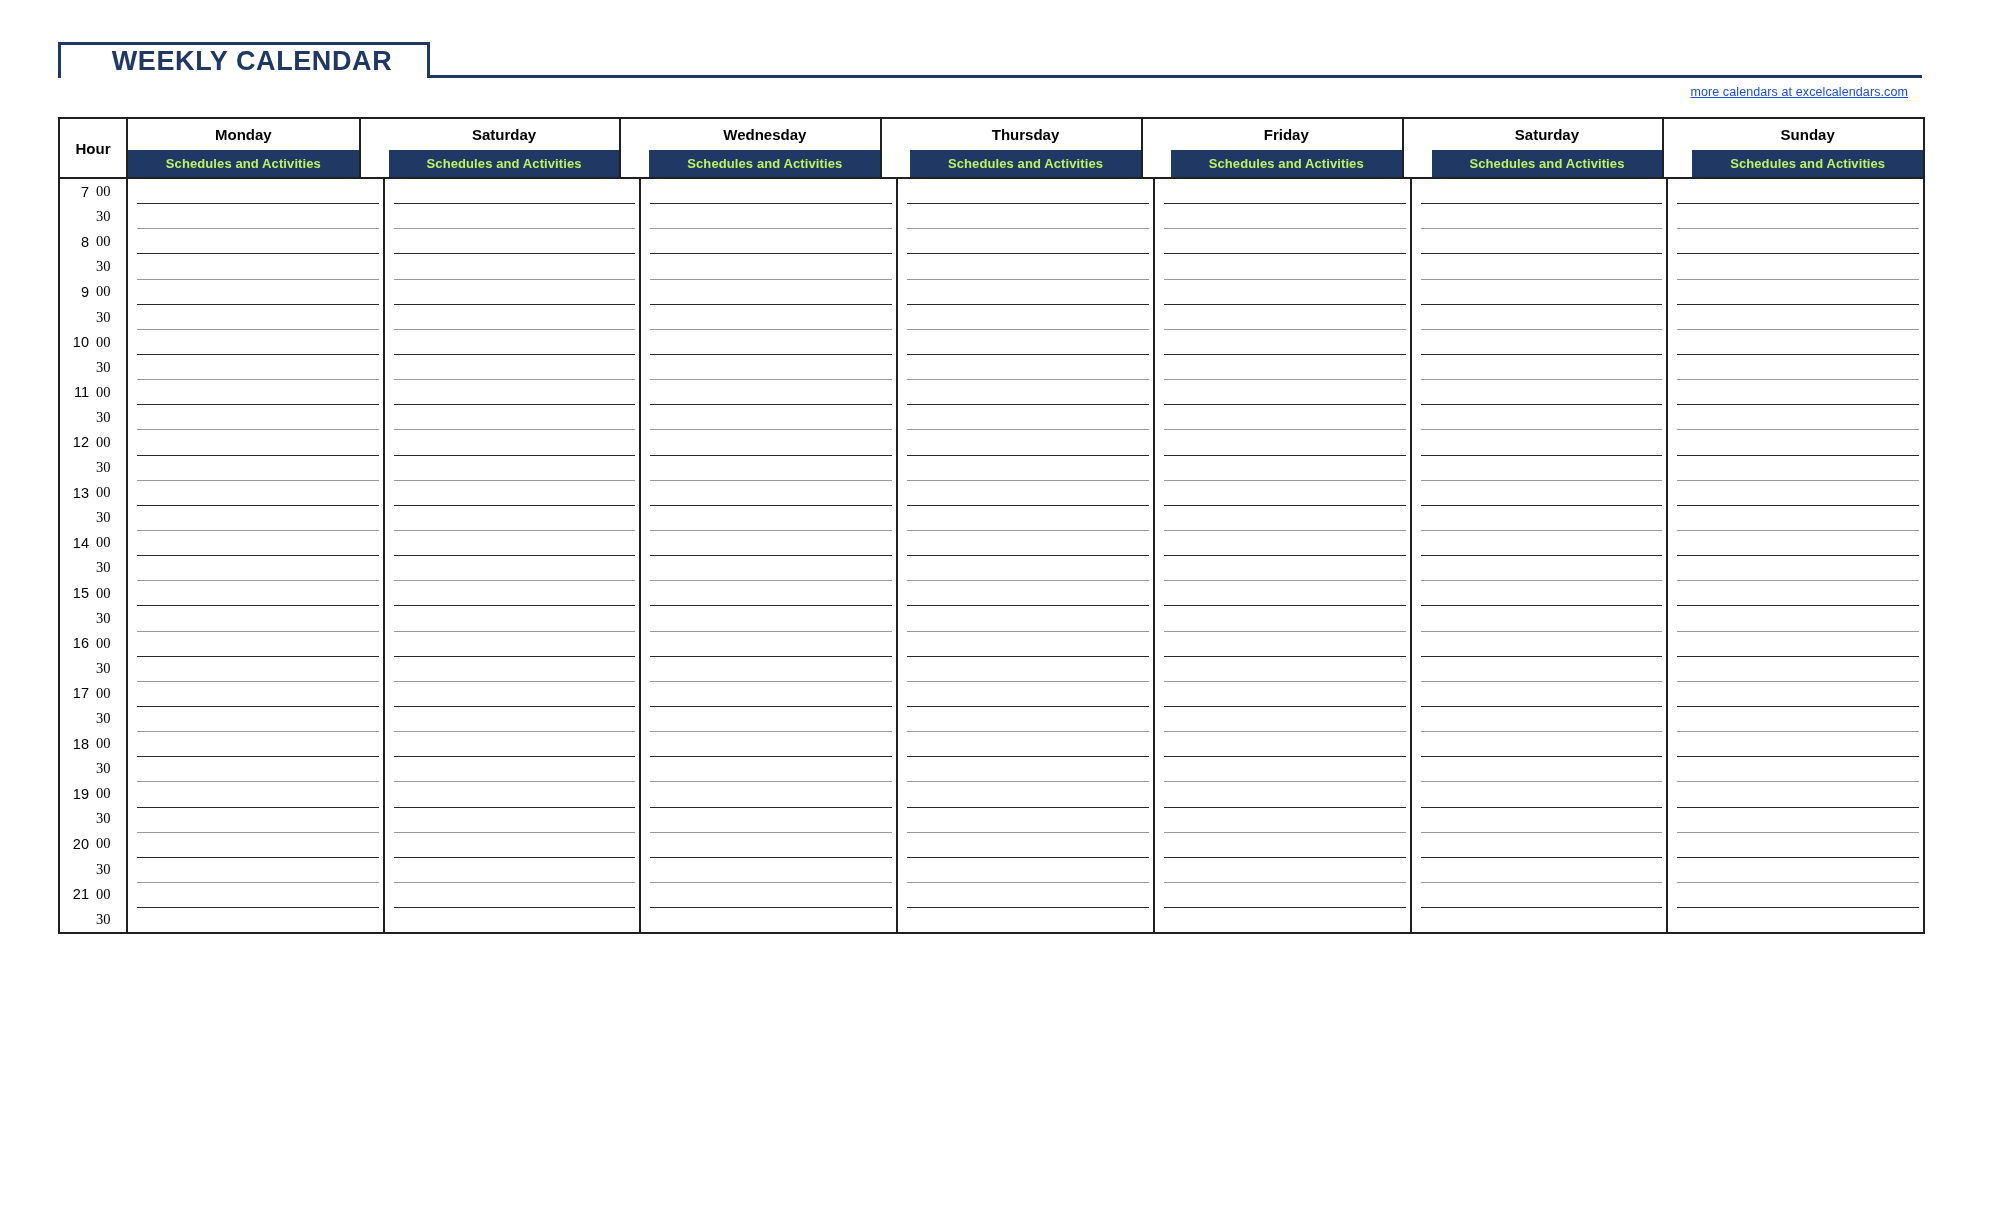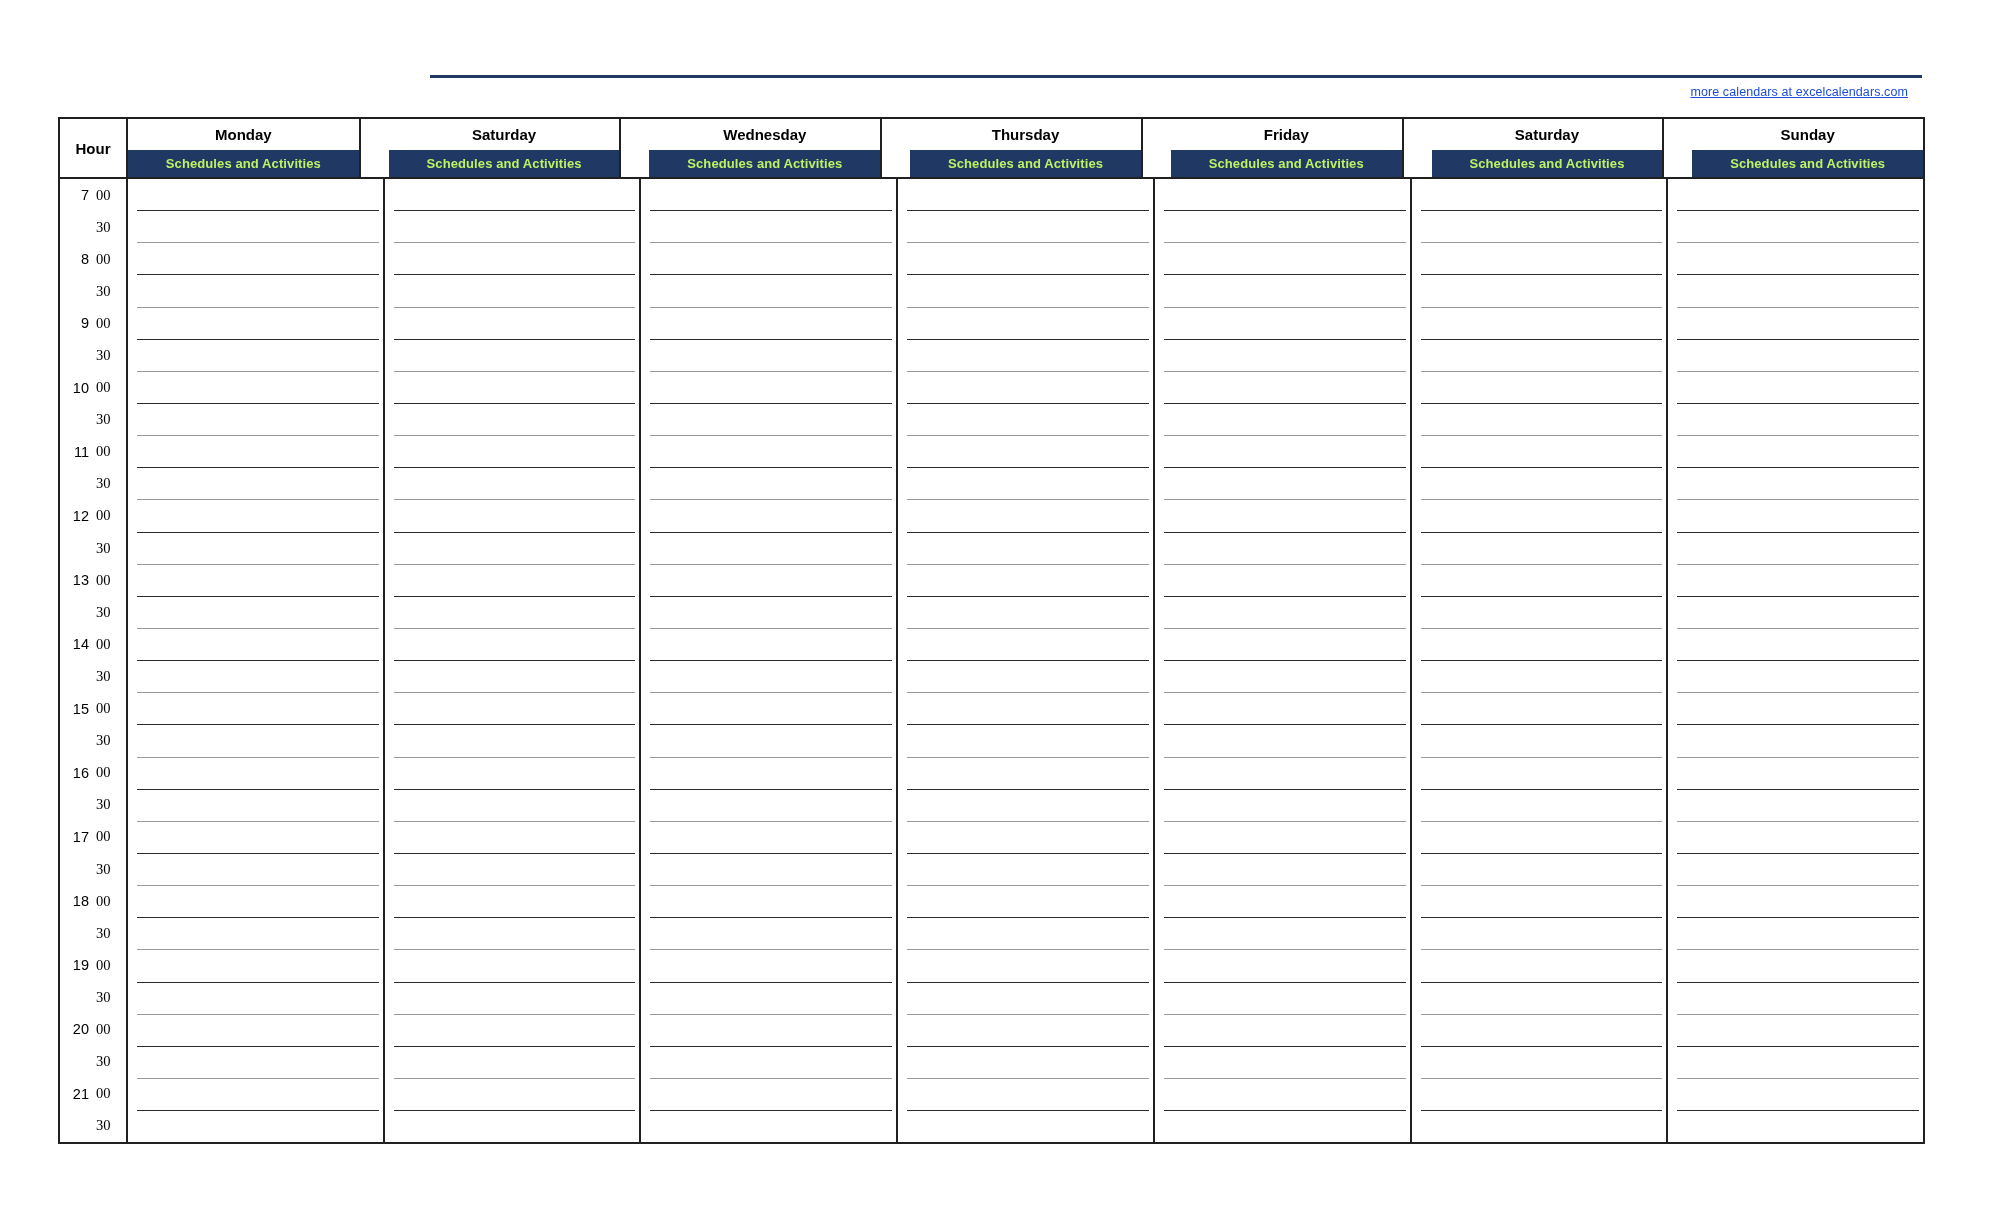--- a/index.html
+++ b/index.html
@@ -66,21 +66,21 @@
     white-space: nowrap;
     letter-spacing: 0.1px;
   }
 
   
   #calendar {
     position: absolute;
     left: 58px;
     top: 117px;
     width: 1867px;
-    height: 1027px;
+    height: 817px;
     border: 2px solid #202020;
     box-sizing: border-box;
     display: flex;
     flex-direction: column;
     background: #ffffff;
   }
 
   
   #cal-header {
     display: flex;
@@ -188,20 +188,23 @@
     position: relative;
   }
   .slot-dark { border-bottom: 1.6px solid #2b2b2b; }
   .slot-light { border-bottom: 1.6px solid #9a9a9a; }
   .slot-none { border-bottom: none; }
 </style>
 </head>
 <body>
 
 <div id="title-area">
+  <div id="title-box">
+    <span id="title-text">WEEKLY CALENDAR</span>
+  </div>
   <div id="title-rule"></div>
   <a id="source-link" href="#">more calendars at excelcalendars.com</a>
 </div>
 
 <div id="calendar">
 
   <div id="cal-header">
     <div class="hour-head">Hour</div>
     <div id="day-heads-host" style="display:flex;flex:1 1 auto;gap:28px;">
         <div class="day-head">

